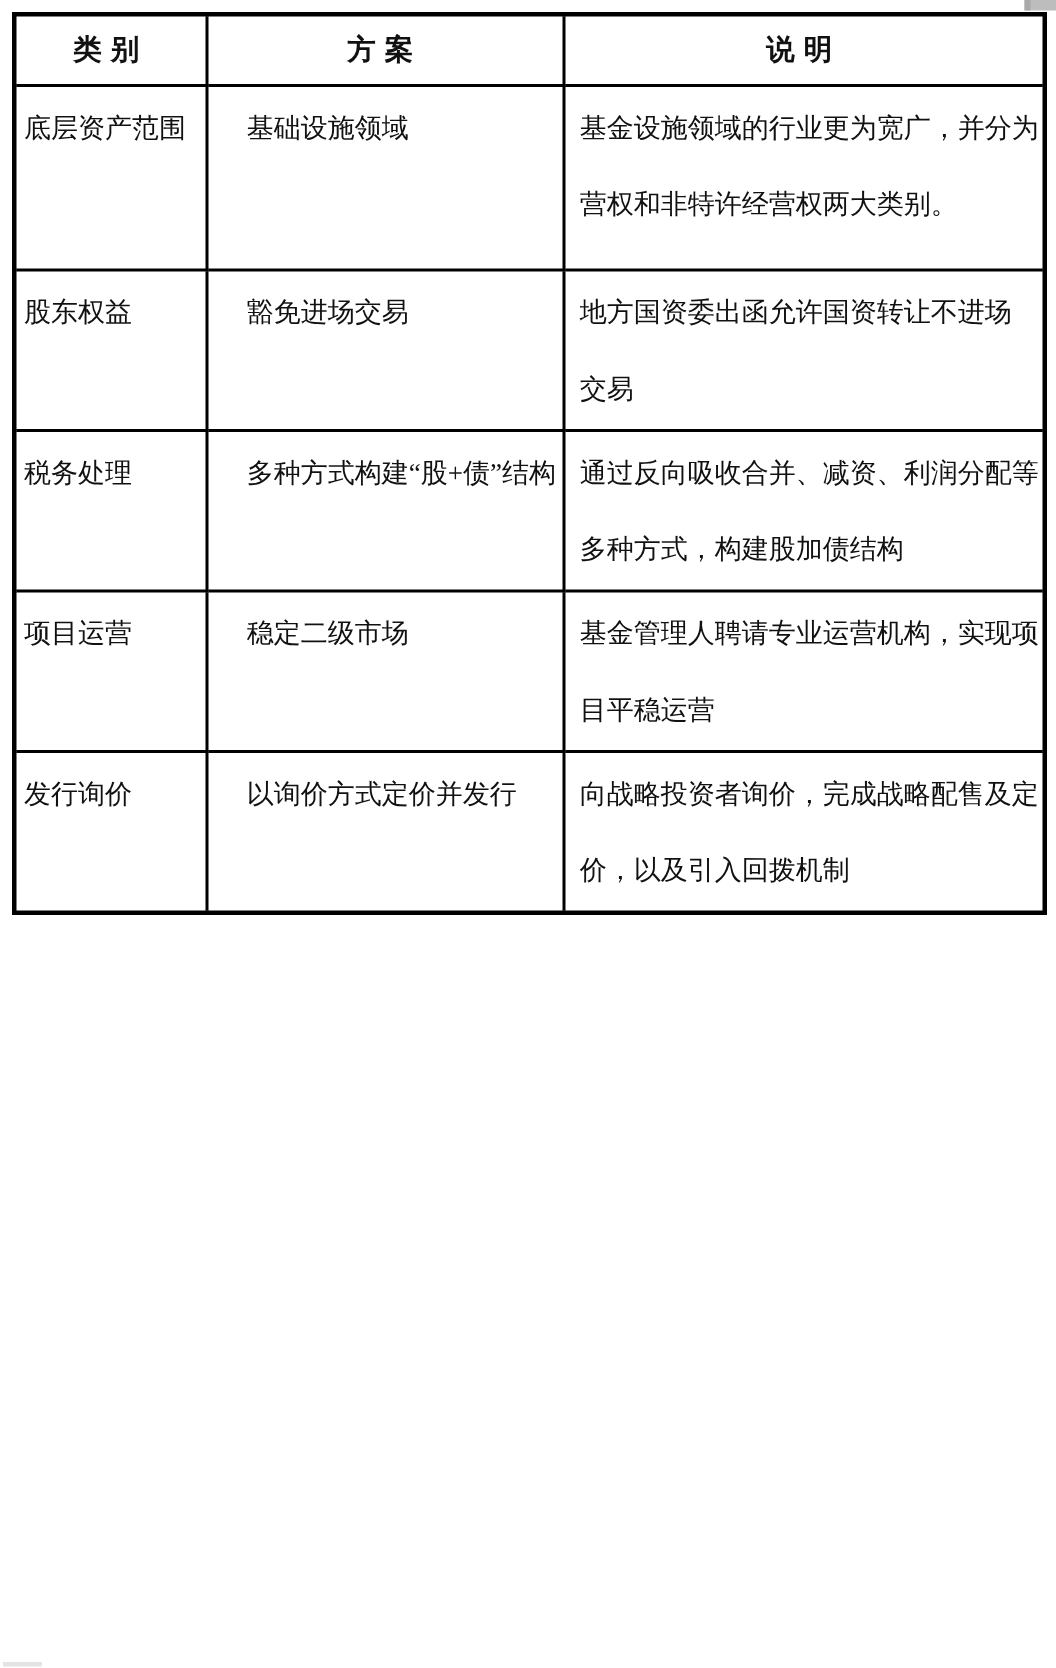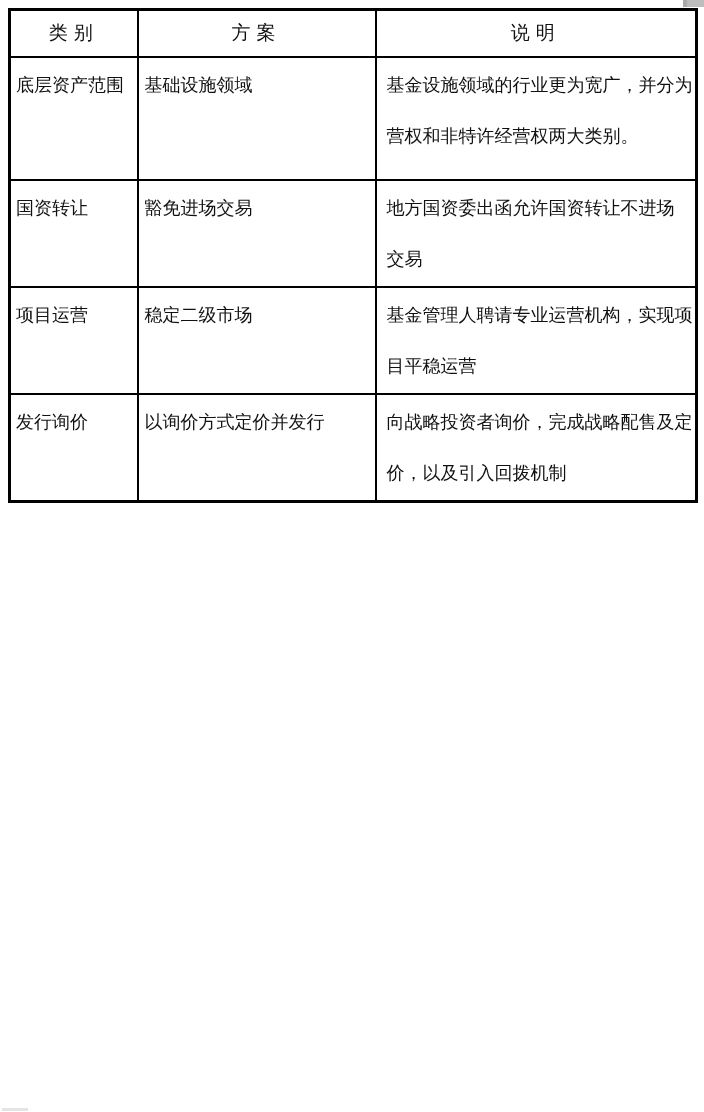--- a/index.html
+++ b/index.html
@@ -24,35 +24,35 @@
     border: 3px solid #000000;
   }
   .scan-table th,
   .scan-table td {
     border: 2px solid #000000;
     overflow: hidden;
     box-sizing: border-box;
     background: #ffffff;
   }
   .scan-table th {
-    font-weight: normal;
+    font-weight: bold;
     font-size: 19px;
     text-align: center;
     vertical-align: middle;
     letter-spacing: 6px;
     padding: 0;
   }
   .scan-table td {
     font-size: 18px;
     line-height: 51px;
     vertical-align: top;
     padding-top: 2px;
   }
   td.cell-category { padding-left: 5px;  white-space: nowrap; }
-  td.cell-plan     { padding-left: 6px; white-space: nowrap; }
+  td.cell-plan     { padding-left: 26px; white-space: nowrap; }
   td.cell-desc     { padding-left: 10px; padding-right: 2px; white-space: pre; margin-left: 12px; }
   .corner-artifact {
     position: absolute;
     top: 0;
     right: 0;
     width: 17px;
     height: 7px;
     background: #bdbdbd;
     border-left: 4px solid #a9a9a9;
   }
@@ -83,24 +83,30 @@
       <th>方案</th>
       <th>说明</th>
     </tr>
     <tr style="height:123px">
       <td class="cell-category">底层资产范围</td>
       <td class="cell-plan">基础设施领域</td>
       <td class="cell-desc">基金设施领域的行业更为宽广，并分为
 营权和非特许经营权两大类别。</td>
     </tr>
     <tr style="height:107px">
-      <td class="cell-category">国资转让</td>
+      <td class="cell-category">股东权益</td>
       <td class="cell-plan">豁免进场交易</td>
       <td class="cell-desc">地方国资委出函允许国资转让不进场
 交易</td>
+    </tr>
+    <tr style="height:101px">
+      <td class="cell-category">税务处理</td>
+      <td class="cell-plan">多种方式构建“股+债”结构</td>
+      <td class="cell-desc">通过反向吸收合并、减资、利润分配等
+多种方式，构建股加债结构</td>
     </tr>
     <tr style="height:96px">
       <td class="cell-category">项目运营</td>
       <td class="cell-plan">稳定二级市场</td>
       <td class="cell-desc">基金管理人聘请专业运营机构，实现项
 目平稳运营</td>
     </tr>
     <tr style="height:104px">
       <td class="cell-category">发行询价</td>
       <td class="cell-plan">以询价方式定价并发行</td>

